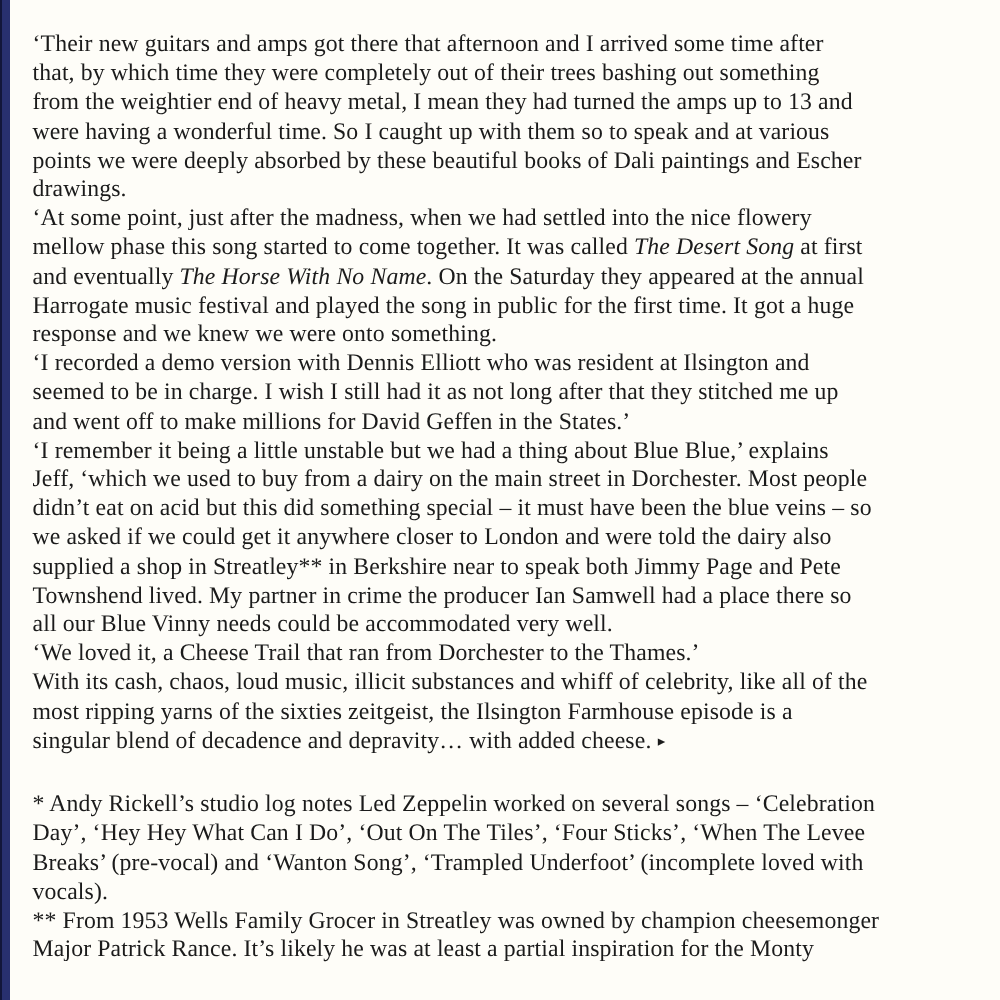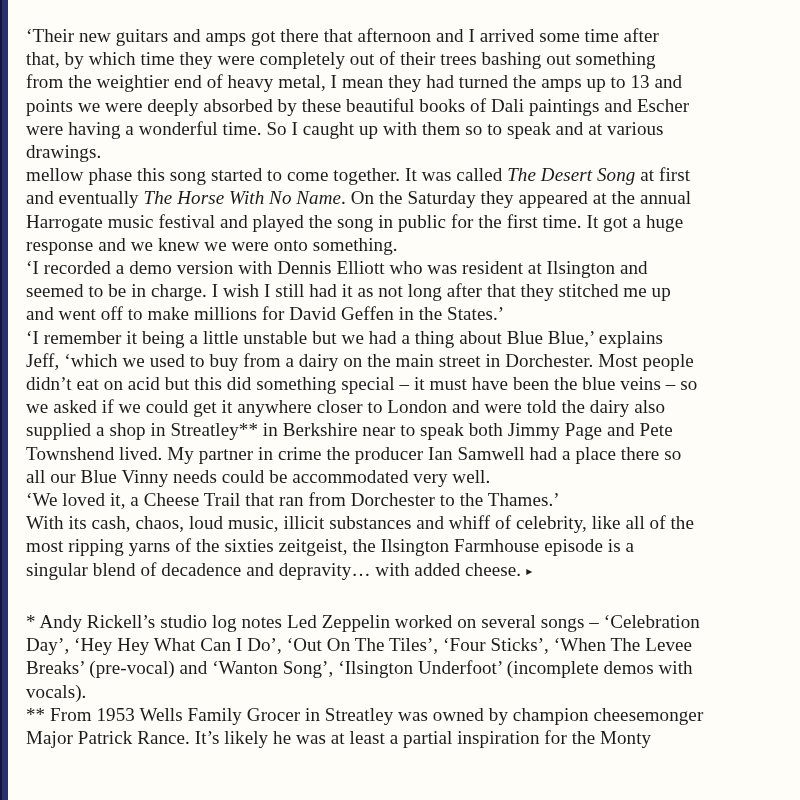--- a/index.html
+++ b/index.html
@@ -50,25 +50,26 @@
 <body style="background: rgb(254, 253, 248);">
 
 <div class="page">
   <div class="page-edge" style="background: linear-gradient(to right, rgb(18, 22, 58) 0px, rgb(18, 22, 58) 2px, rgb(40, 48, 111) 2px, rgb(40, 48, 111) 100%);"></div>
   <div class="content">
     <div>
         <div>
           <div class="line">‘Their new guitars and amps got there that afternoon and I arrived some time after</div>
           <div class="line">that, by which time they were completely out of their trees bashing out something</div>
           <div class="line">from the weightier end of heavy metal, I mean they had turned the amps up to 13 and</div>
+          <div class="line">were having a wonderful time. So I caught up with them so to speak and at various</div>
           <div class="line">points we were deeply absorbed by these beautiful books of Dali paintings and Escher</div>
-          <div class="line">were having a wonderful time. So I caught up with them so to speak and at various</div>
           <div class="line">drawings.</div>
         </div>
         <div>
+          <div class="line">‘At some point, just after the madness, when we had settled into the nice flowery</div>
           <div class="line"><span>mellow phase this song started to come together. It was called </span><em>The Desert Song</em><span> at first</span></div>
           <div class="line"><span>and eventually </span><em>The Horse With No Name</em><span>. On the Saturday they appeared at the annual</span></div>
           <div class="line">Harrogate music festival and played the song in public for the first time. It got a huge</div>
           <div class="line">response and we knew we were onto something.</div>
         </div>
         <div>
           <div class="line">‘I recorded a demo version with Dennis Elliott who was resident at Ilsington and</div>
           <div class="line">seemed to be in charge. I wish I still had it as not long after that they stitched me up</div>
           <div class="line">and went off to make millions for David Geffen in the States.’</div>
         </div>
@@ -87,21 +88,21 @@
         <div>
           <div class="line">With its cash, chaos, loud music, illicit substances and whiff of celebrity, like all of the</div>
           <div class="line">most ripping yarns of the sixties zeitgeist, the Ilsington Farmhouse episode is a</div>
           <div class="line"><span>singular blend of decadence and depravity… with added cheese.</span><span class="end-marker"> ▸</span></div>
         </div>
       </div>
     <div class="footnotes">
         <div>
           <div class="line">* Andy Rickell’s studio log notes Led Zeppelin worked on several songs – ‘Celebration</div>
           <div class="line">Day’, ‘Hey Hey What Can I Do’, ‘Out On The Tiles’, ‘Four Sticks’, ‘When The Levee</div>
-          <div class="line">Breaks’ (pre-vocal) and ‘Wanton Song’, ‘Ilsington Underfoot’ (incomplete demos with</div>
+          <div class="line">Breaks’ (pre-vocal) and ‘Wanton Song’, ‘Trampled Underfoot’ (incomplete loved with</div>
           <div class="line">vocals).</div>
         </div>
         <div>
           <div class="line">** From 1953 Wells Family Grocer in Streatley was owned by champion cheesemonger</div>
           <div class="line">Major Patrick Rance. It’s likely he was at least a partial inspiration for the Monty</div>
         </div>
       </div>
   </div>
 </div>
 

